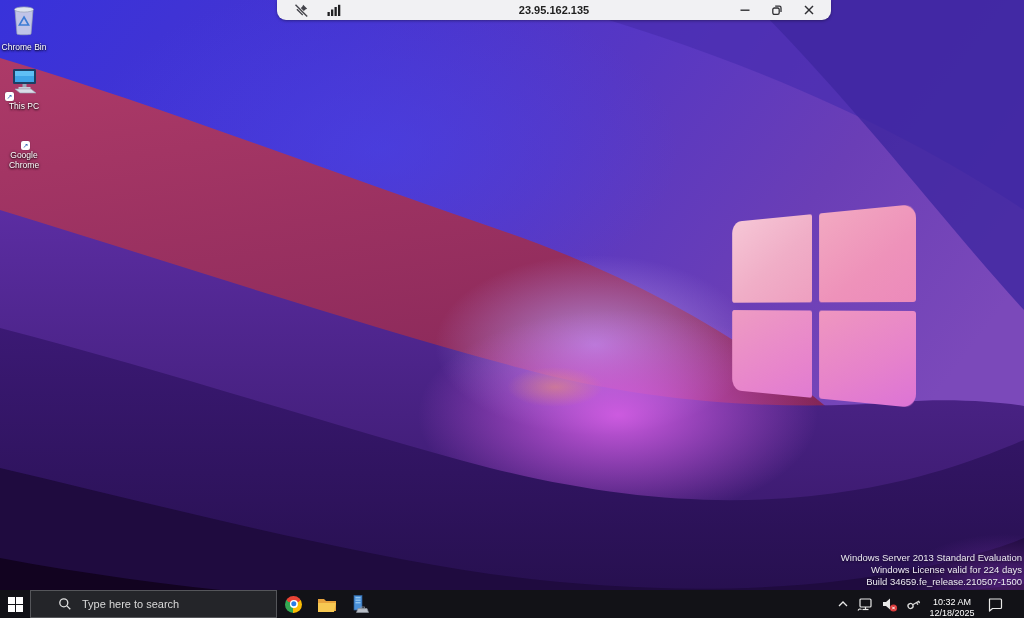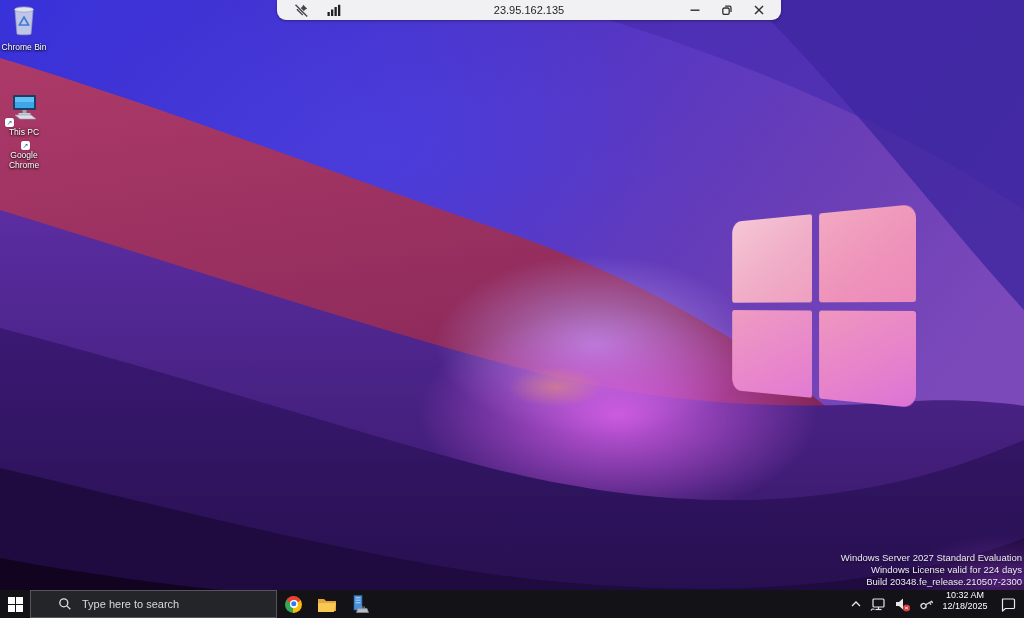--- a/index.html
+++ b/index.html
@@ -20,21 +20,21 @@
   .winlogo .p3{border-radius:3px 3px 3px 14px;background:linear-gradient(155deg,#ee9cc2 0%,#e784cc 70%,#e07bd2 100%);}
   .winlogo .p4{border-radius:3px 3px 14px 3px;background:linear-gradient(155deg,#ef97bf 0%,#e682cb 60%,#dc73d6 100%);}
 
   
   .dicon{position:absolute;left:0;width:48px;text-align:center;color:#fff;cursor:default;}
   .dicon .glyph{display:flex;justify-content:center;align-items:flex-end;}
   .dicon .lbl{margin-top:2px;font-size:8.5px;line-height:10px;
               text-shadow:0 1px 2px rgba(0,0,0,.9),0 0 3px rgba(0,0,0,.6);}
   .nowrap{white-space:nowrap;}
   .di-recycle{top:3px;}
-  .di-thispc{top:93px;}
+  .di-thispc{top:67px;}
   .di-chrome{top:148px;}
   .iconwrap{position:relative;display:inline-block;}
   .badge{position:absolute;left:-3px;bottom:-2px;width:9px;height:9px;background:#fff;
          border-radius:2px;box-shadow:0 0 1px rgba(0,0,0,.6);}
   .badge::before{content:"\2197";display:block;color:#2a5db0;font-size:7px;line-height:9px;text-align:center;}
 
   
   .chrome{position:relative;border-radius:50%;
           background:conic-gradient(from 60deg,#fbbc05 0 120deg,#34a853 0 240deg,#ea4335 0 360deg);}
   .chrome::before{content:"";position:absolute;left:50%;top:50%;width:48%;height:48%;
@@ -42,41 +42,41 @@
   .chrome::after{content:"";position:absolute;left:50%;top:50%;width:32%;height:32%;
           transform:translate(-50%,-50%);background:#2b7de9;border-radius:50%;}
   .chrome-desktop{width:34px;height:34px;}
   .chrome-task{width:17px;height:17px;}
 
   
   .watermark{position:absolute;right:2px;bottom:30px;text-align:right;color:#eceaf2;
              font-size:9.5px;line-height:12px;text-shadow:0 1px 2px rgba(0,0,0,.45);}
 
   
-  .connbar{position:absolute;left:277px;top:0;width:504px;height:20px;background:#f1f1f3;
+  .connbar{position:absolute;left:277px;top:0;width:554px;height:20px;background:#f1f1f3;
            border-radius:0 0 9px 9px;box-shadow:0 1px 3px rgba(0,0,0,.35);
-           display:flex;align-items:center;}
+           display:flex;align-items:center;font-weight:bold;}
   .connbar .addr{position:absolute;left:0;right:0;text-align:center;font-size:11px;color:#1f1f1f;}
   .cb-left{display:flex;align-items:center;gap:18px;padding-left:17px;z-index:1;}
   .cb-right{margin-left:auto;display:flex;align-items:center;padding-right:6px;z-index:1;}
   .cb-btn{width:32px;height:20px;display:flex;align-items:center;justify-content:center;
           background:transparent;border:0;padding:0;cursor:default;}
 
   
   .taskbar{position:absolute;left:0;bottom:0;width:1024px;height:28px;background:#121217;
            display:flex;align-items:stretch;}
   .tb-start{width:30px;display:flex;align-items:center;justify-content:center;}
   .tb-search{width:247px;box-sizing:border-box;background:#242529;border:1px solid #55565a;
              display:flex;align-items:center;gap:8px;padding-left:27px;}
   .tb-search input{flex:1;background:transparent;border:0;outline:none;color:#ddd;
              font-size:11px;font-family:"Liberation Sans",sans-serif;}
   .tb-search input::placeholder{color:#d9d9d9;opacity:1;}
   .tb-app{width:33px;display:flex;align-items:center;justify-content:center;}
   .tb-spacer{flex:1;}
-  .tray{display:flex;align-items:flex-start;gap:2px;padding-right:0;}
+  .tray{display:flex;align-items:flex-end;gap:2px;padding-right:13px;}
   .tray-btn{display:flex;align-items:center;justify-content:center;height:28px;padding:0 3px;}
   .clock{width:50px;text-align:center;color:#fff;font-size:9px;line-height:10.5px;white-space:nowrap;}
   .ibtn{cursor:default;}
 </style>
 </head>
 <body>
 
 <div class="stage">
 
   <div class="wallpaper">
@@ -179,23 +179,23 @@
     <div class="glyph">
       <span class="iconwrap">
         <span class="chrome chrome-desktop"></span>
         <span class="badge"></span>
       </span>
     </div>
     <div class="lbl">Google Chrome</div>
   </div>
 
   <div class="watermark">
-    <div>Windows Server 2027 Standard Evaluation</div>
+    <div>Windows Server 2013 Standard Evaluation</div>
     <div>Windows License valid for 224 days</div>
-    <div>Build 20348.fe_release.210507-2300</div>
+    <div>Build 34659.fe_release.210507-1500</div>
   </div>
 
   <div class="connbar">
     <span class="addr">23.95.162.135</span>
     <div class="cb-left">
       <button class="cb-btn ibtn" style="width:auto;">
         <svg width="15" height="15" viewBox="0 0 15 15">
           <path d="M9.2,1.8 L13.2,5.8 L11.4,6.6 L8.9,9.1 L9.3,11.6 L8.3,12.6 L2.4,6.7 L3.4,5.7 L5.9,6.1 L8.4,3.6 Z" fill="#45454b"></path>
           <line x1="1.5" y1="1.8" x2="13.2" y2="13.5" stroke="#f1f1f3" stroke-width="3"></line>
           <line x1="1.5" y1="1.8" x2="13.2" y2="13.5" stroke="#45454b" stroke-width="1.4"></line>

